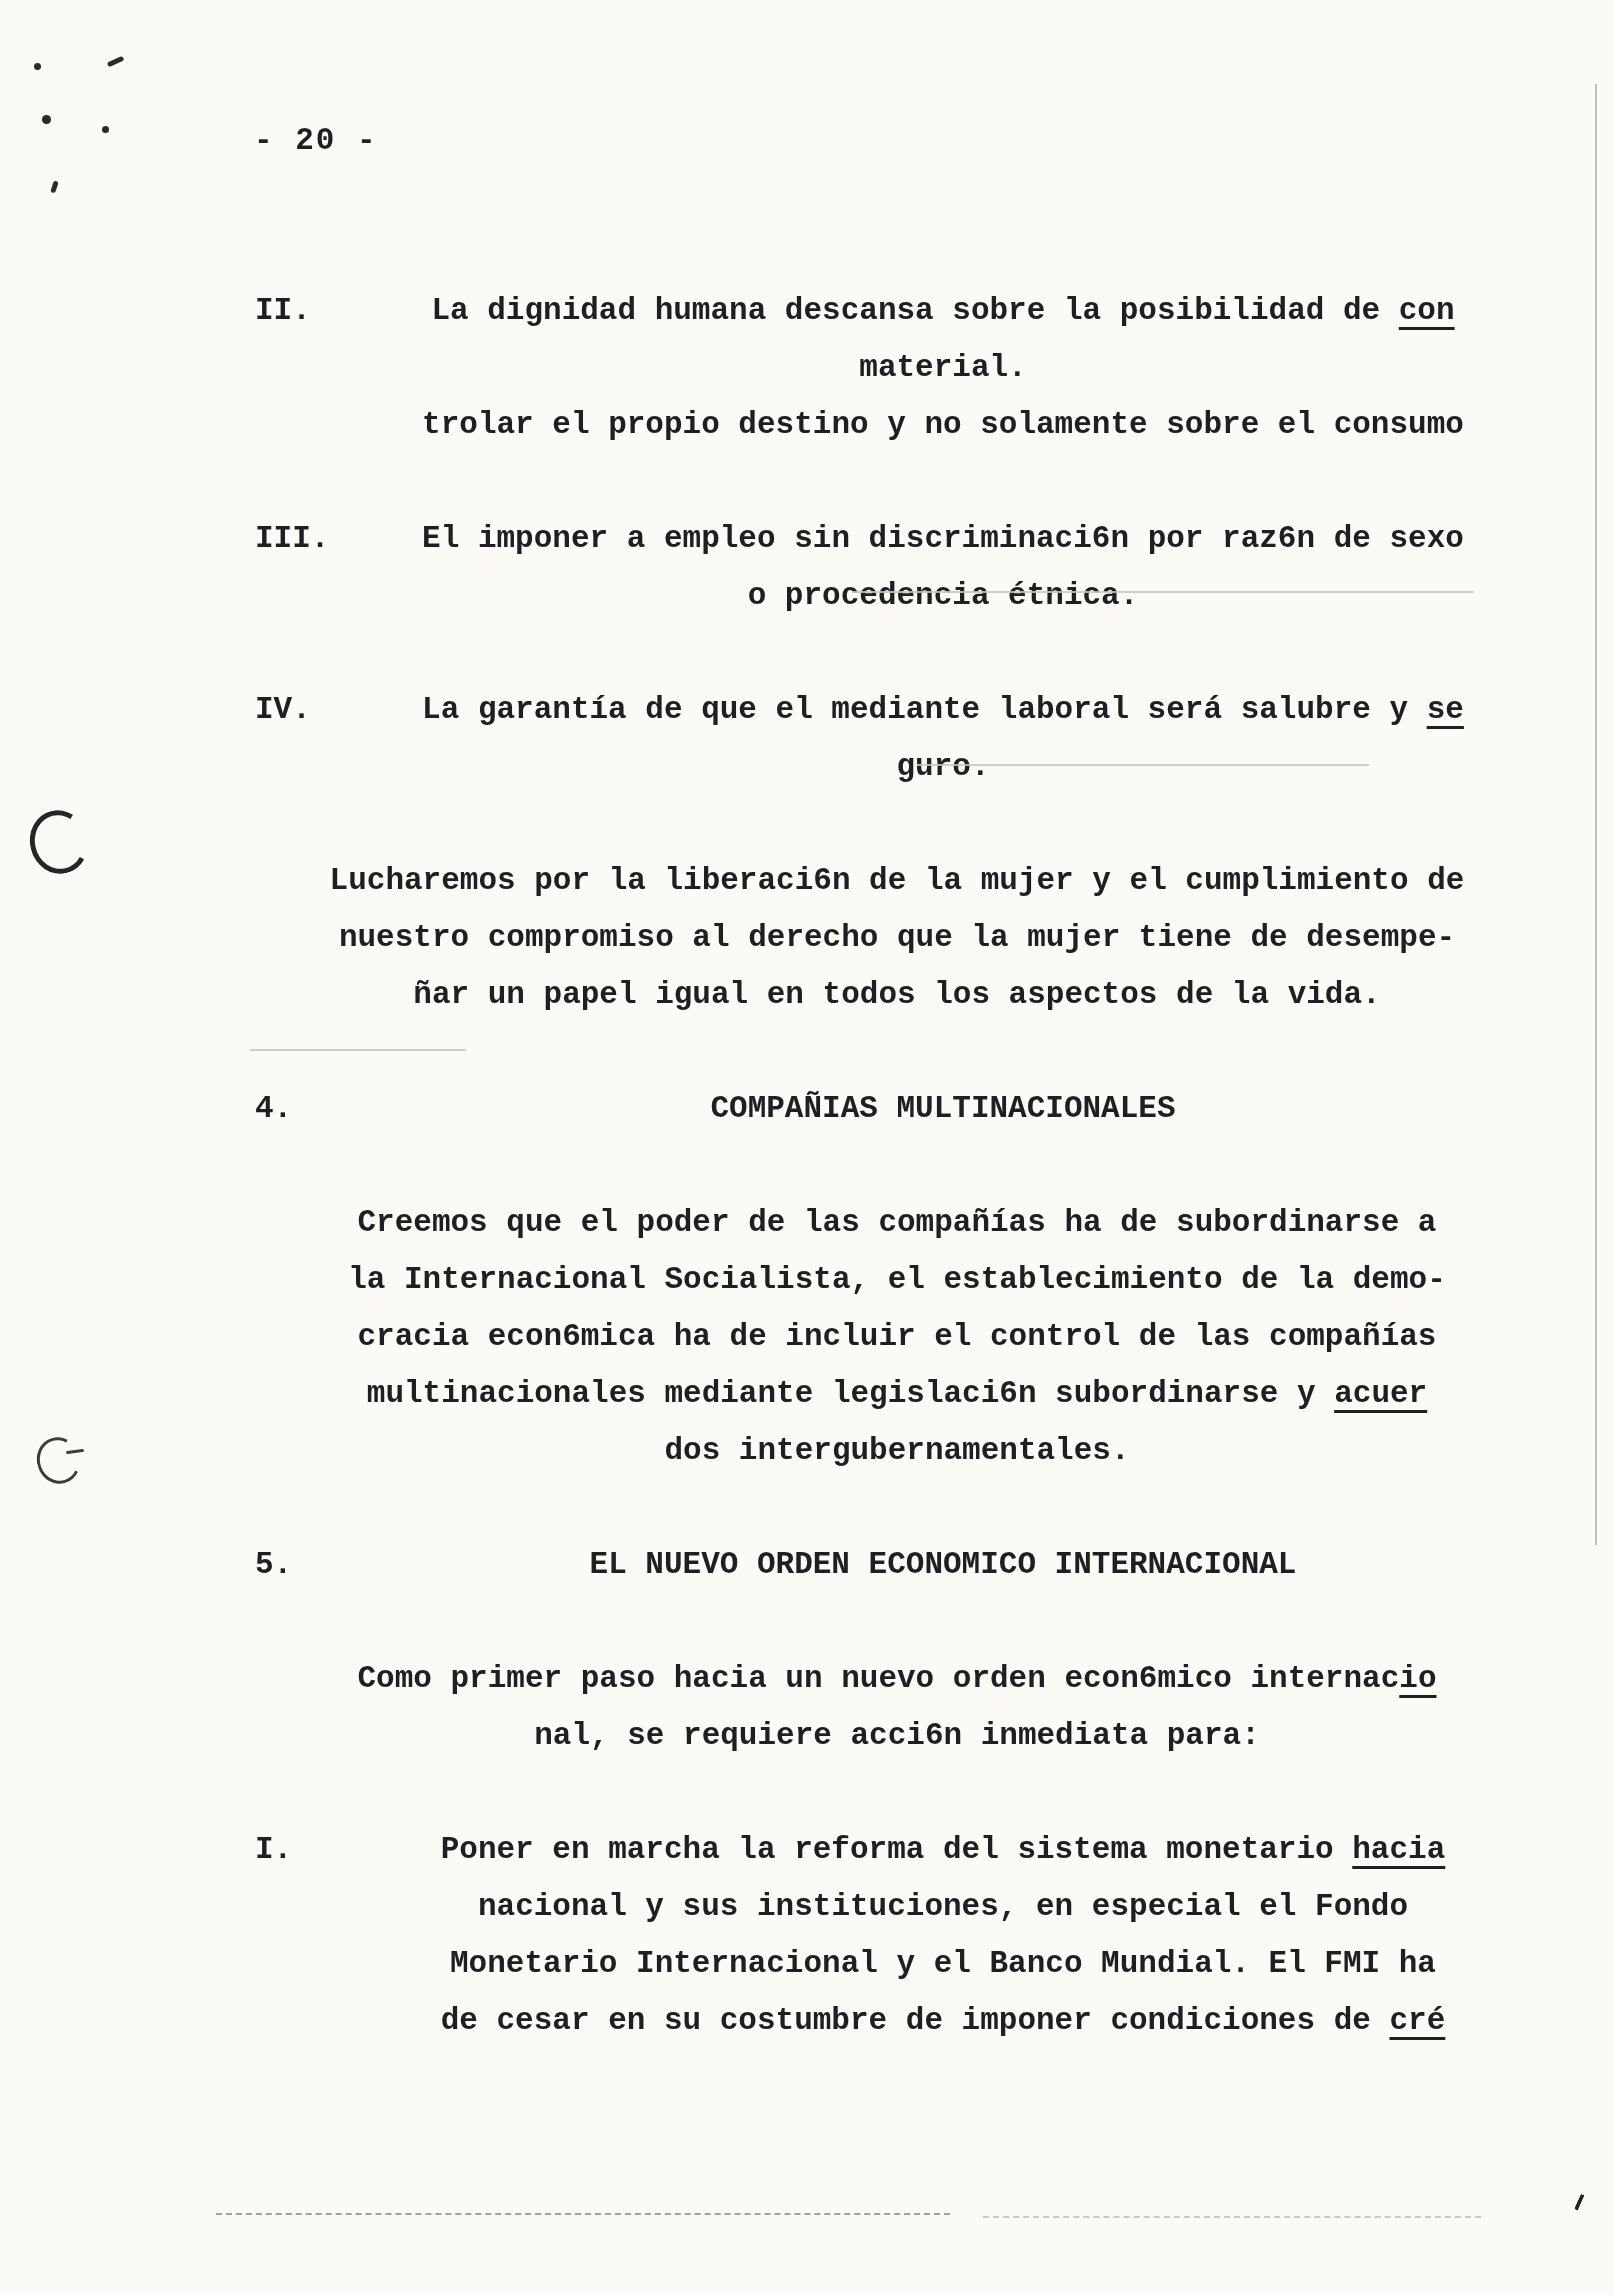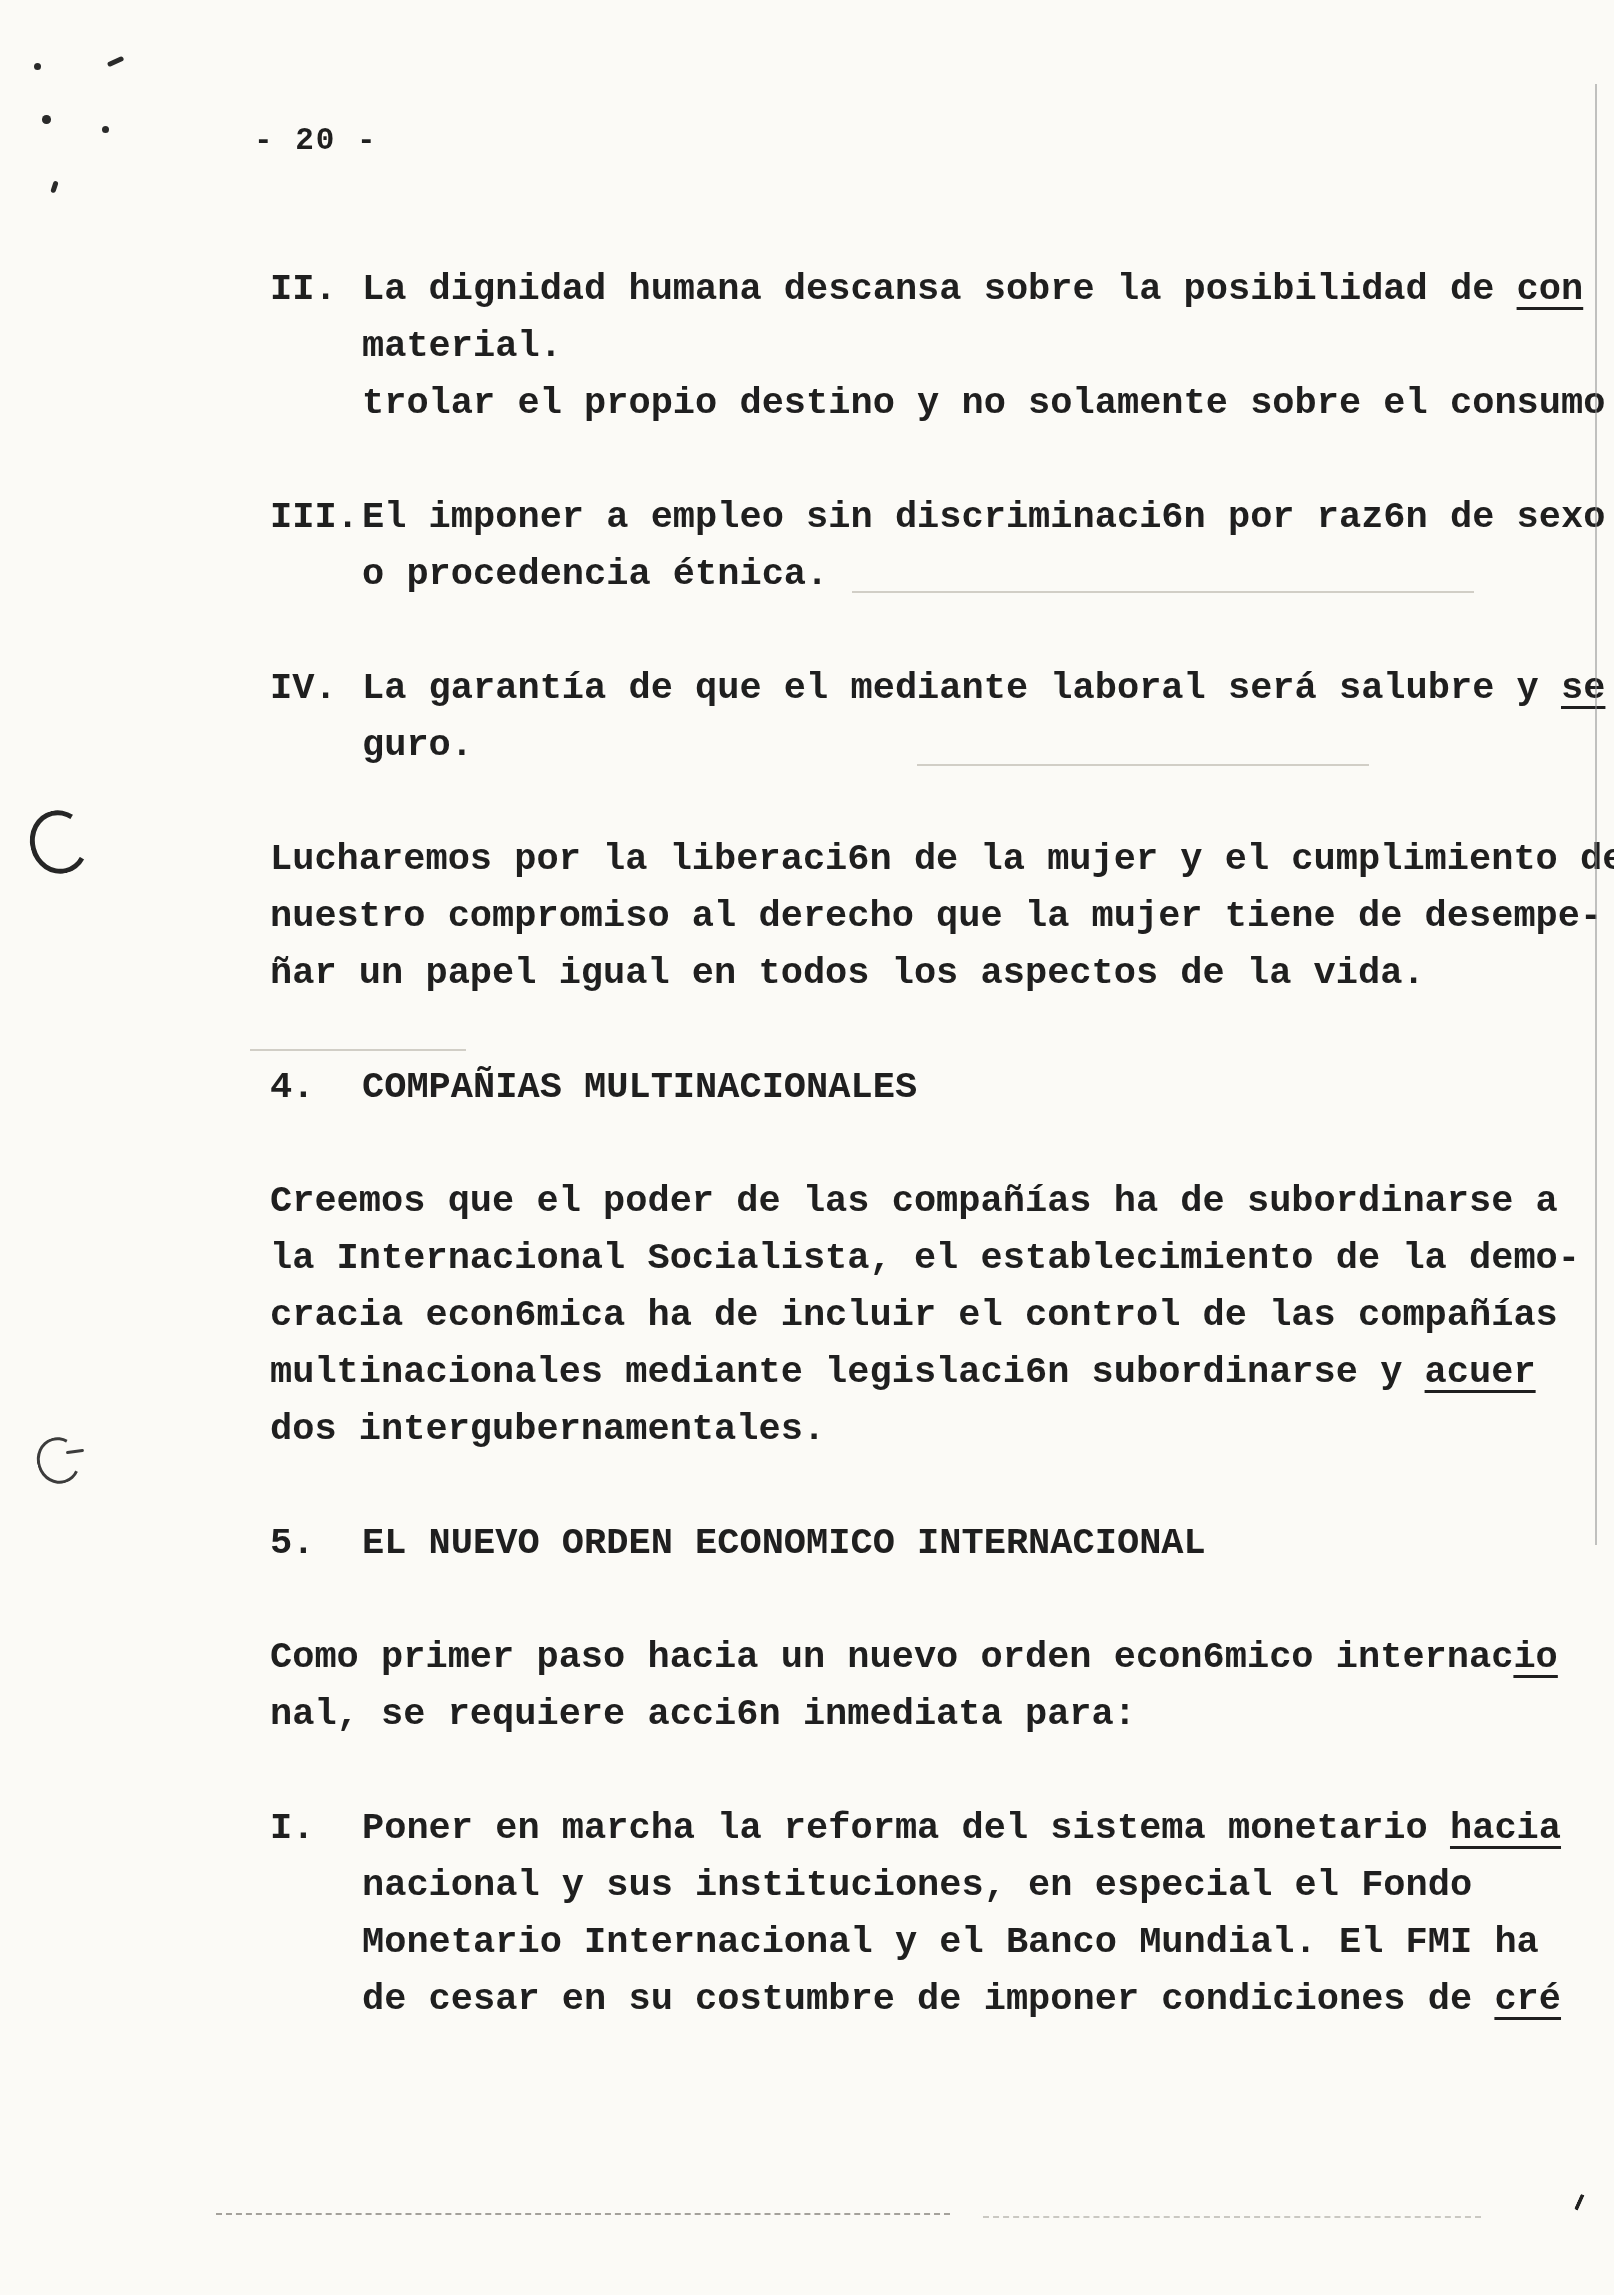--- a/index.html
+++ b/index.html
@@ -10,27 +10,27 @@
     overflow:hidden;
     font-family:"Liberation Mono","DejaVu Sans Mono",monospace;
     color:#1f1f1f;
   }
   .page{position:absolute;inset:0;padding-left:29px;}
   .page-number{
     position:absolute;left:254px;top:123px;
     font-size:31px;font-weight:600;letter-spacing:2px;white-space:pre;
   }
   .doc{
-    position:absolute;left:255px;top:261px;width:1284px;
-    font-size:37px;line-height:57px;font-weight:600;margin-left:15px;
+    position:absolute;left:255px;top:282px;width:1284px;
+    font-size:31px;line-height:57px;font-weight:600;
   }
   .block{display:flex;margin-bottom:57px;}
   .block .marker{flex:0 0 92px;white-space:pre;}
   .block .lines{flex:1 1 auto;}
-  .line{white-space:pre;}
+  .line{white-space:pre;text-align:center;}
   .tail{
     text-decoration:underline;
     text-decoration-thickness:2.6px;
     text-underline-offset:7.9px;
   }
   
   .speck{position:absolute;background:#2a2a2a;border-radius:50%;}
   .speck.s1{left:34px;top:63px;width:7.2px;height:7.2px;}
   .speck.s2{left:107px;top:59px;width:17px;height:4.6px;border-radius:2.6px;transform:rotate(-24deg);}
   .speck.s3{left:42px;top:115px;width:8.5px;height:8.5px;}

